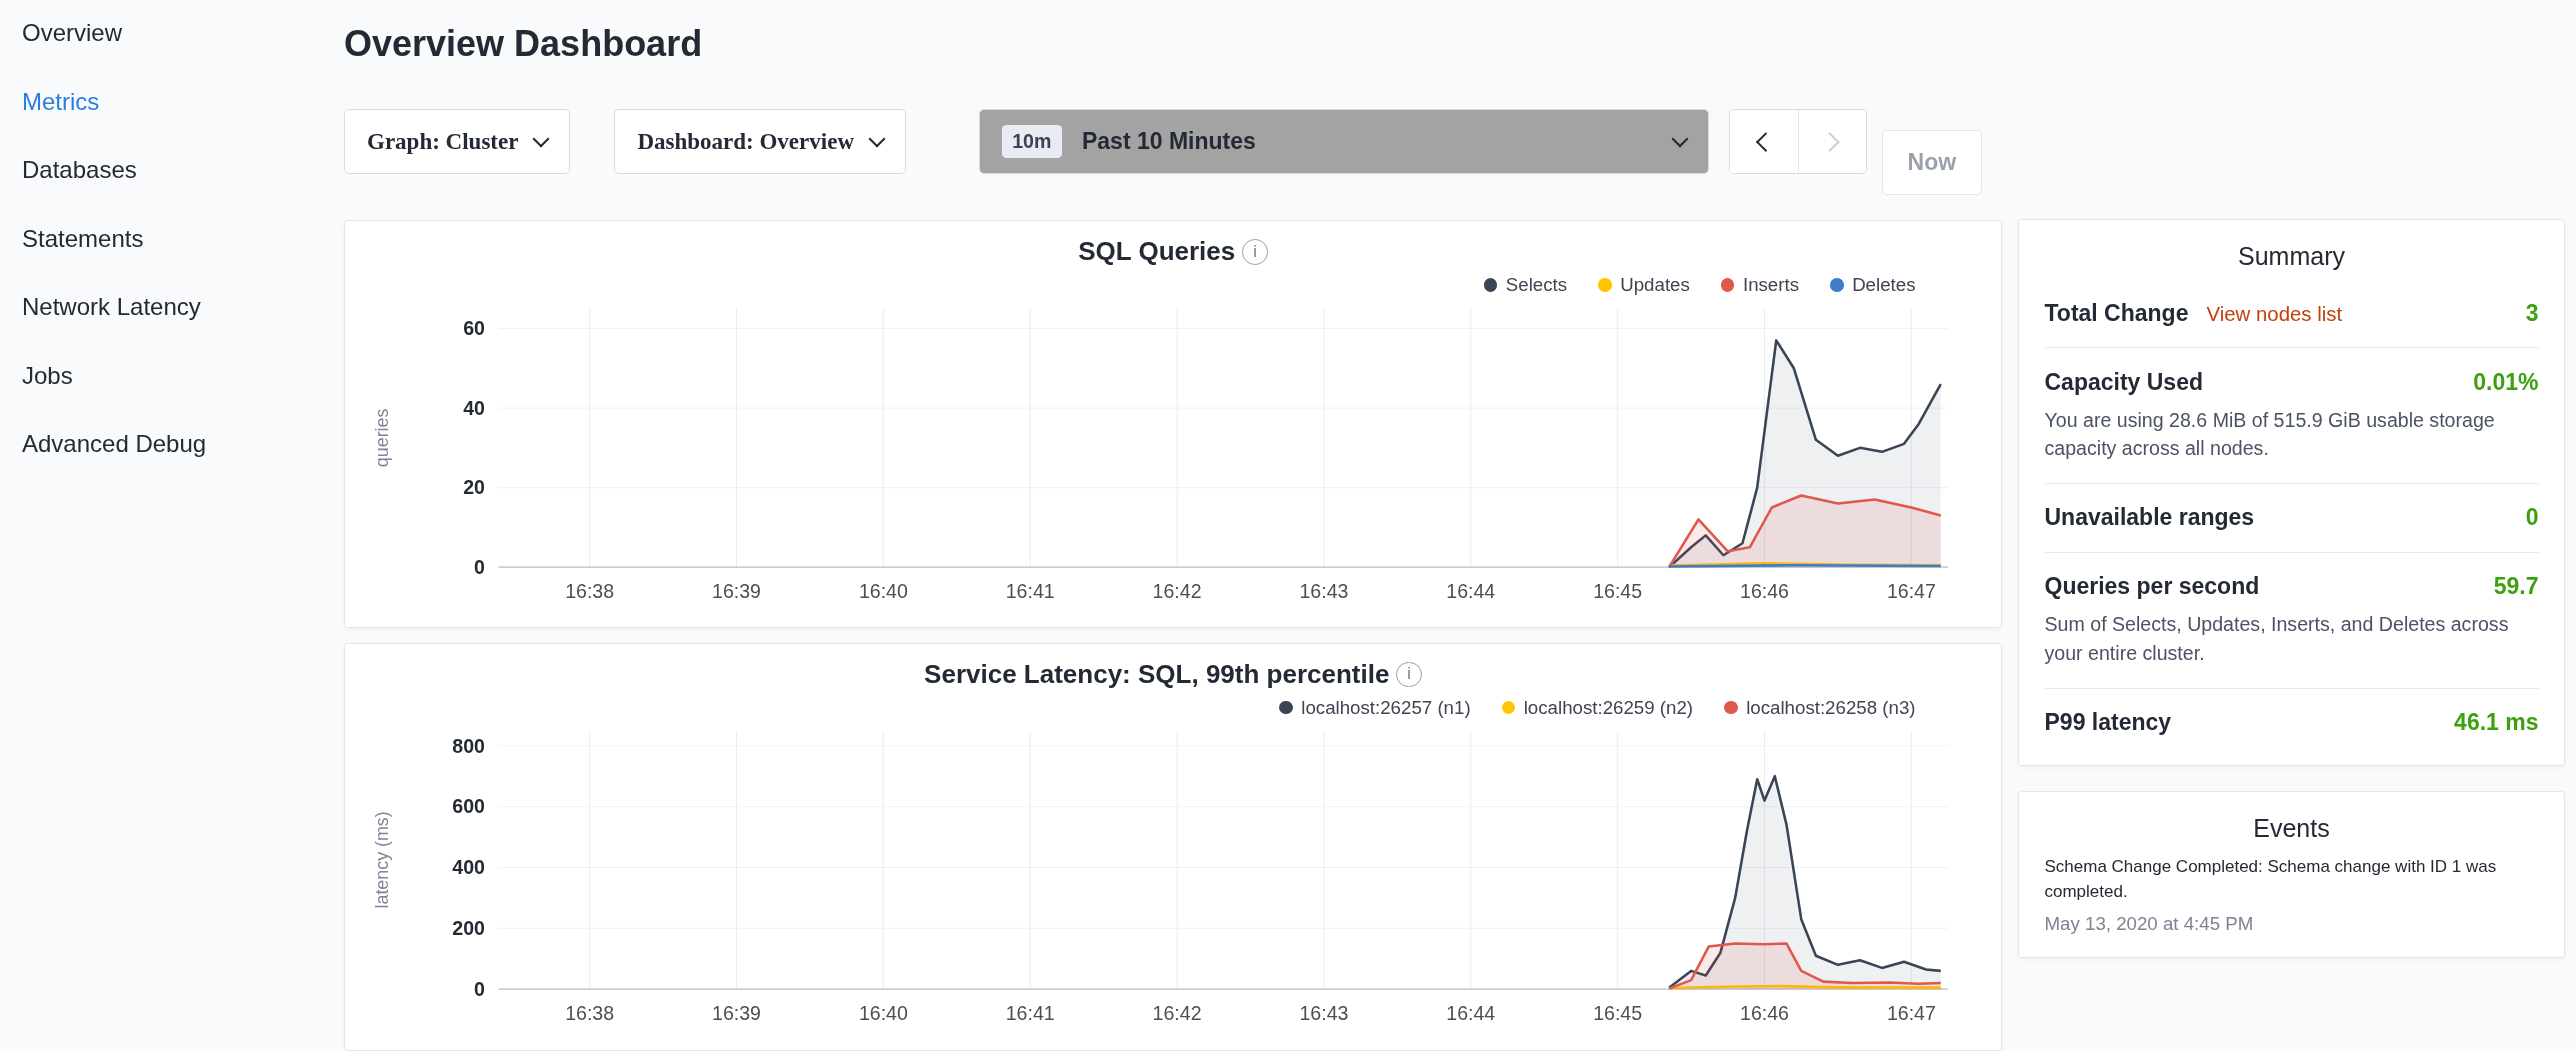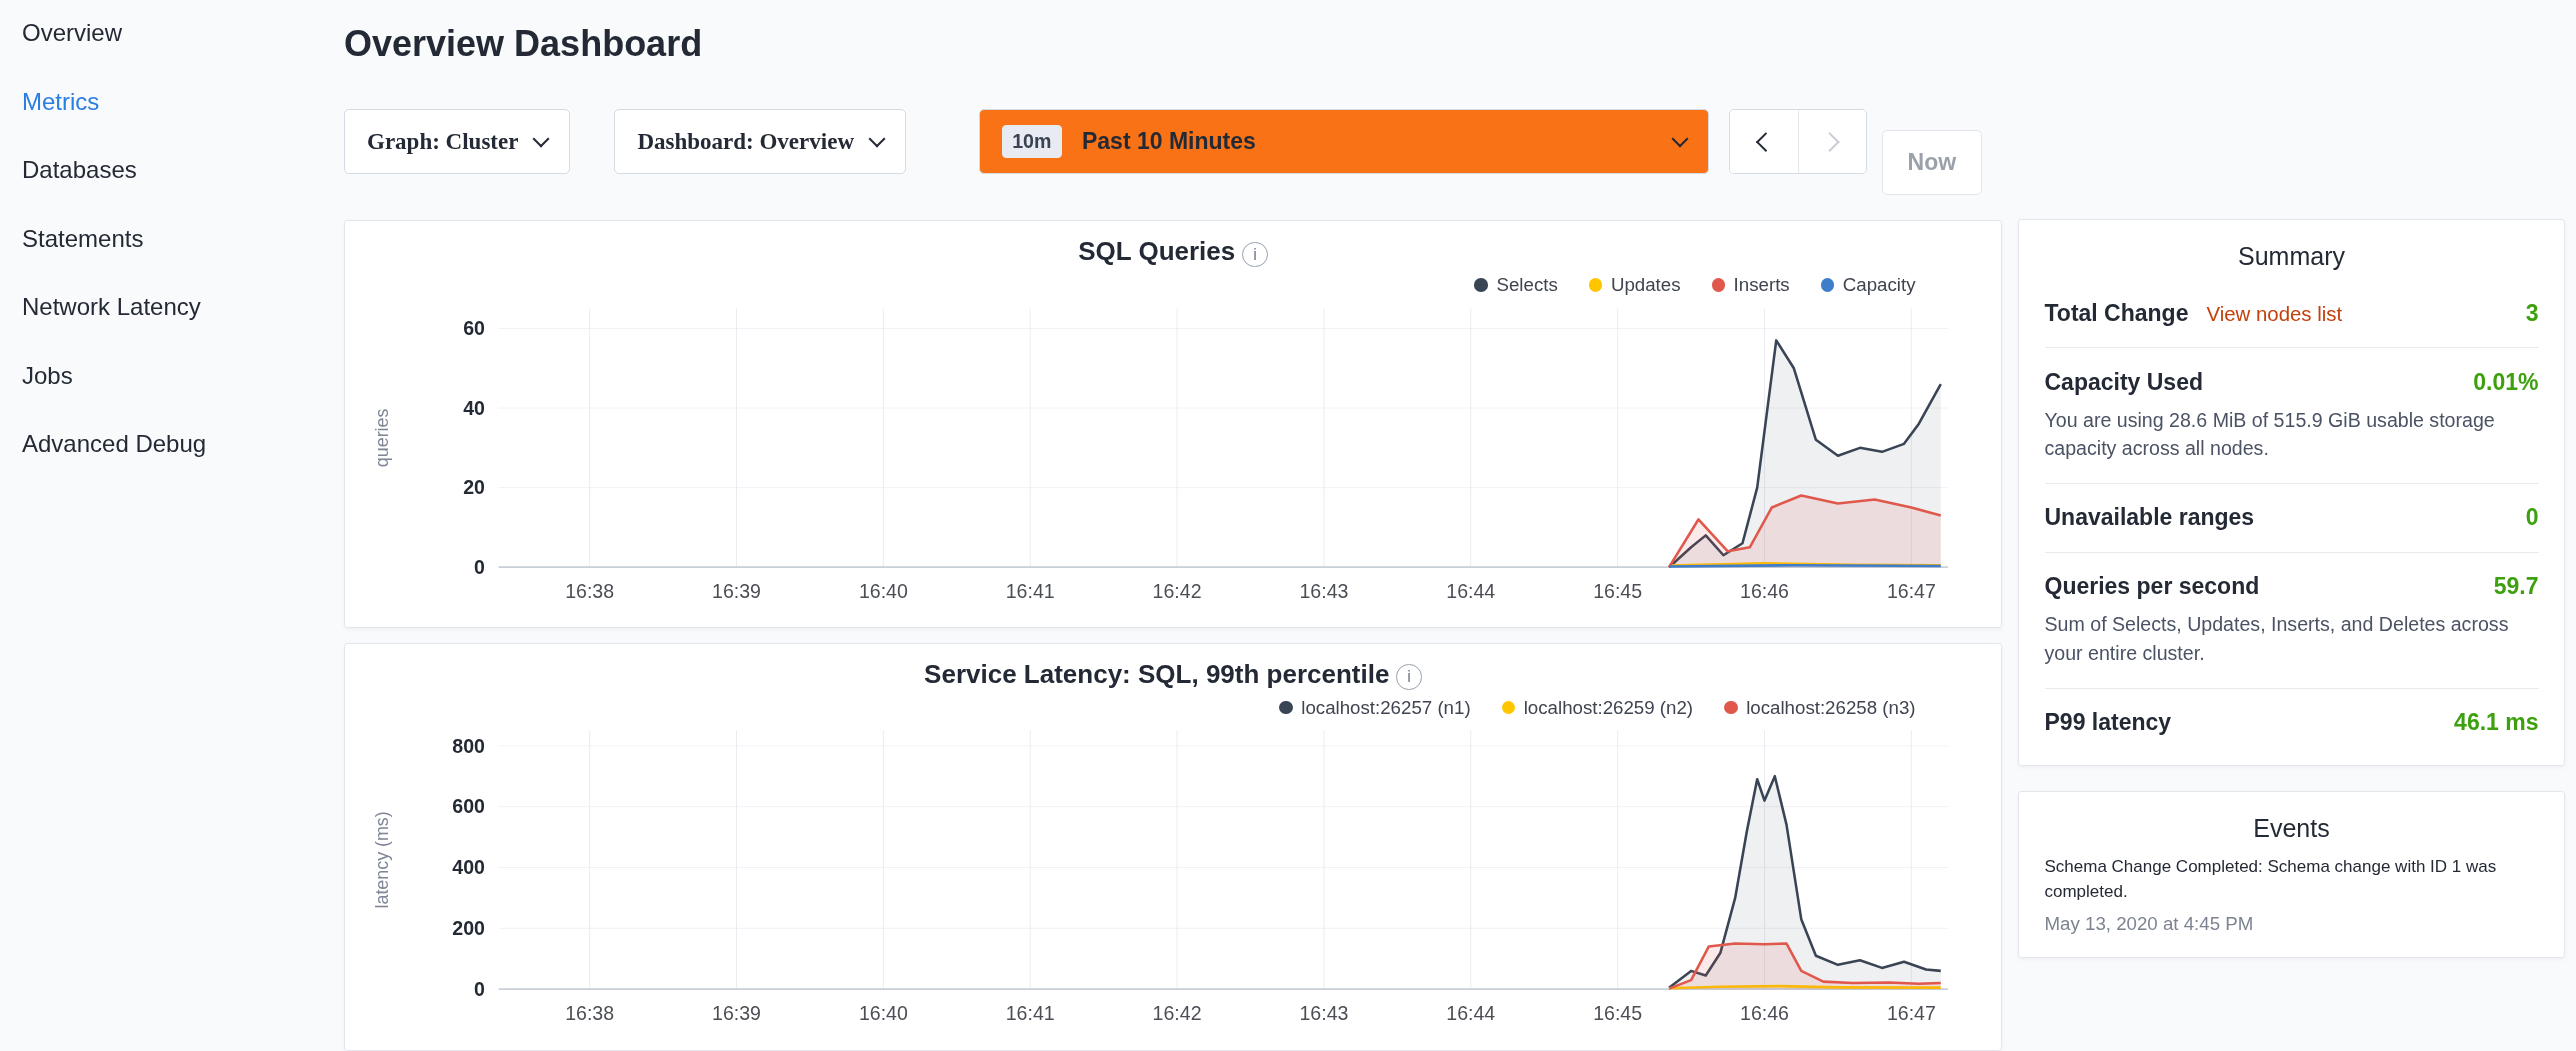--- a/index.html
+++ b/index.html
@@ -21,21 +21,21 @@
   .main { width:1658px; flex:none; padding-top:22px; }
   .page-title { font-size:36px; line-height:44px; font-weight:700; margin:0 0 43px; }
 
   .controls { display:flex; align-items:center; height:65px; margin-bottom:46px; }
   .dropdown { display:inline-flex; align-items:center; gap:17px; height:65px; padding:0 22px;
               background:#fff; border:0.9px solid #d5dae3; border-radius:5.1px;
               font-size:23px; font-weight:700; color:#242a35; cursor:pointer; font-family:Liberation Serif, serif; }
   .dropdown + .dropdown { margin-left:44px; }
   .time-group { display:flex; align-items:center; margin-left:73px; }
   .time-select { display:flex; align-items:center; width:730px; height:65px; padding:0 22px;
-                 background:#f97316; border:0.9px solid #d5dae3; border-radius:5.1px; cursor:pointer; font-family:inherit; }
+                 background:#a3a3a3; border:0.9px solid #d5dae3; border-radius:5.1px; cursor:pointer; font-family:inherit; }
   .chip { background:#e8ecf2; border-radius:4.3px; padding:5.1px 10.2px; font-size:19.6px; font-weight:700;
           color:#3a4354; margin-right:20.4px; }
   .time-label { font-size:23px; font-weight:700; color:#242a35; flex:1; text-align:left; }
   .chev-down { width:12px; height:12px; border-right:2.6px solid #242a35; border-bottom:2.6px solid #242a35;
                transform:rotate(45deg); margin-top:-5.1px; flex:none; }
   .chev-left { width:13.6px; height:13.6px; border-left:2.6px solid #242a35; border-bottom:2.6px solid #242a35;
                transform:rotate(45deg); margin-left:5.1px; }
   .chev-right { width:13.6px; height:13.6px; border-right:2.6px solid #c9cdd4; border-top:2.6px solid #c9cdd4;
                 transform:rotate(45deg); margin-right:5.1px; }
   .pager { display:flex; margin-left:19.6px; border:0.9px solid #d5dae3; border-radius:5.1px;
@@ -43,21 +43,21 @@
   .pager button { width:68px; height:63px; background:#fff; border:none; cursor:pointer;
                   display:flex; align-items:center; justify-content:center; }
   .pager button + button { border-left:0.9px solid #e5e8ee; }
   .now-btn { margin-left:15.3px; width:100px; height:65px; background:#fff; border:0.9px solid #e2e6ec;
              border-radius:5.1px; font-size:23px; font-weight:700; color:#9aa1ab; font-family:inherit;margin-top:41px; }
 
   
   .card { background:#fff; border:0.9px solid #e2e6ec; border-radius:3.4px;
           box-shadow:0 1.7px 4.3px rgba(0,0,0,0.04); }
   .chart-card { height:408px; padding:15.3px 25.5px; margin-bottom:14.5px; }
-  .chart-title-row { display:flex; justify-content:center; align-items:flex-end; gap:7px;
+  .chart-title-row { display:flex; justify-content:center; align-items:center; gap:7px;
                      font-size:26px; font-weight:700; height:31px; }
   .info-icon { width:25.5px; height:25.5px; border:1.7px solid #97a0ad; border-radius:50%;
                display:inline-flex; align-items:center; justify-content:center;
                font-size:16px; font-weight:400; color:#6f7785; font-style:normal; cursor:pointer; }
   .legend { display:flex; justify-content:flex-end; align-items:flex-start; gap:31px;
             height:25.5px; margin-top:6.8px; padding-right:60px; }
   .legend-item { display:inline-flex; align-items:center; gap:8.5px; font-size:18.7px; color:#3f4450; cursor:pointer; }
   .dot { width:13.6px; height:13.6px; border-radius:50%; display:inline-block; }
   .chart-body { height:320px; }
   .chart-body svg { display:block; }
@@ -139,21 +139,21 @@
           <span class="legend-item">
             <i class="dot" style="background: rgb(255, 198, 0);"></i>
             <span>Updates</span>
           </span>
           <span class="legend-item">
             <i class="dot" style="background: rgb(224, 88, 76);"></i>
             <span>Inserts</span>
           </span>
           <span class="legend-item">
             <i class="dot" style="background: rgb(61, 125, 202);"></i>
-            <span>Capacity</span>
+            <span>Deletes</span>
           </span>
         </div>
       <div class="chart-body">
           <svg width="1606" height="320" viewBox="0 0 1888 376">
             <text x="134" y="322" text-anchor="end" class="yt">0</text>
             <line x1="150" x2="1854" y1="220.46153846153845" y2="220.46153846153845" stroke="#eef0f4" stroke-width="1"></line>
             <text x="134" y="228.46153846153845" text-anchor="end" class="yt">20</text>
             <line x1="150" x2="1854" y1="126.9230769230769" y2="126.9230769230769" stroke="#eef0f4" stroke-width="1"></line>
             <text x="134" y="134.9230769230769" text-anchor="end" class="yt">40</text>
             <line x1="150" x2="1854" y1="33.38461538461536" y2="33.38461538461536" stroke="#eef0f4" stroke-width="1"></line>

